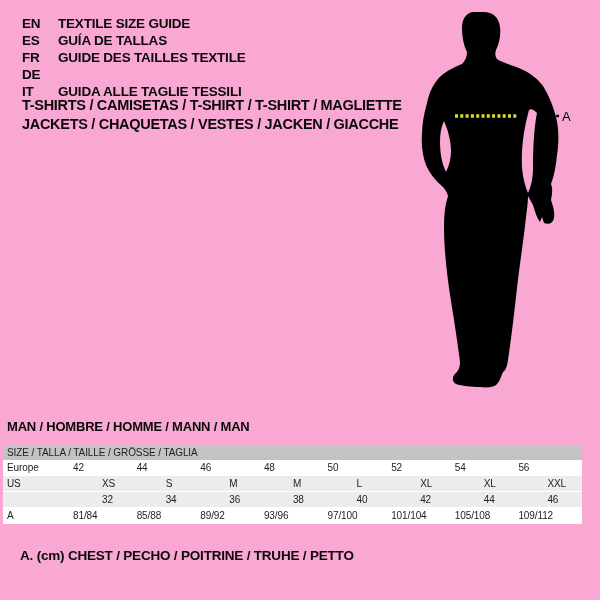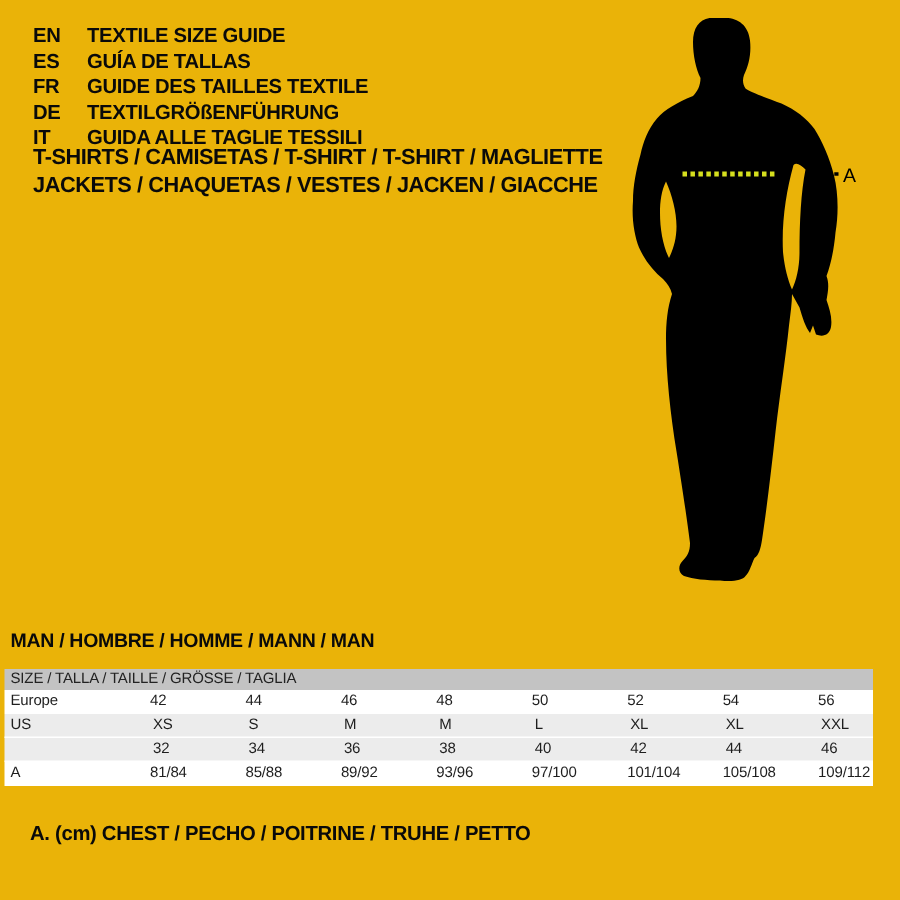--- a/index.html
+++ b/index.html
@@ -4,21 +4,21 @@
 <style>
   * { margin: 0; padding: 0; box-sizing: border-box; }
   html, body { background: #ffffff; }
   body {
     font-family: "Liberation Sans", sans-serif;
     color: #0a0a0a;
     width: 600px; height: 600px;
     position: relative;
     overflow: hidden;
   }
-  .stage { position: absolute; left: 0; top: 0; width: 600px; height: 600px; background: #eab308; }
+  .stage { position: absolute; left: 0; top: 0; width: 600px; height: 600px; background: #f9a8d4; }
 
   
   .lang-block { position: absolute; left: 22px; top: 15px; }
   .lang-row { display: flex; line-height: 17px; font-size: 13.5px; font-weight: 700; letter-spacing: -0.2px; }
   .lang-code { width: 36px; }
 
   
   .category-block { position: absolute; left: 22px; top: 96px; font-size: 14.5px; font-weight: 700; line-height: 19px; letter-spacing: -0.3px; }
 
   
@@ -26,21 +26,21 @@
 
   
   .section-title { position: absolute; left: 7px; top: 419px; font-size: 13px; font-weight: 700; letter-spacing: -0.2px; }
 
   
   .size-table { position: absolute; left: 3px; top: 446px; width: 579px; font-size: 10px; color: #1e1e1e; letter-spacing: -0.1px; }
   .size-table-header { background: #c3c3c3; height: 14px; line-height: 14px; padding-left: 4px; color: #222; }
   .size-row { display: grid; grid-template-columns: 70px repeat(8, 1fr); height: 16px; line-height: 16px; align-items: center; }
   .size-row .row-label { text-align: left; padding-left: 4px; }
   .size-row .cell { text-align: left; }
-  .size-row.bg-white { background: #ffffff; gap: 27px; }
+  .size-row.bg-white { background: #ffffff; }
   .size-row.bg-gray { background: #ececec; border-bottom: 1px solid #fff; gap: 29px; }
 
   
   .footnote { position: absolute; left: 20px; top: 548px; font-size: 13.5px; font-weight: 700; letter-spacing: -0.2px; }
 </style>
 </head>
 <body>
 
 <div class="stage">
 
@@ -52,21 +52,20 @@
     <div class="lang-row">
       <span class="lang-code">ES</span>
       <span class="lang-label">GUÍA DE TALLAS</span>
     </div>
     <div class="lang-row">
       <span class="lang-code">FR</span>
       <span class="lang-label">GUIDE DES TAILLES TEXTILE</span>
     </div>
     <div class="lang-row">
       <span class="lang-code">DE</span>
-      <span class="lang-label">TEXTILGRÖßENFÜHRUNG</span>
     </div>
     <div class="lang-row">
       <span class="lang-code">IT</span>
       <span class="lang-label">GUIDA ALLE TAGLIE TESSILI</span>
     </div>
   </div>
 
   <div class="category-block">
     <div>T-SHIRTS / CAMISETAS / T-SHIRT / T-SHIRT / MAGLIETTE</div>
     <div>JACKETS / CHAQUETAS / VESTES / JACKEN / GIACCHE</div>

